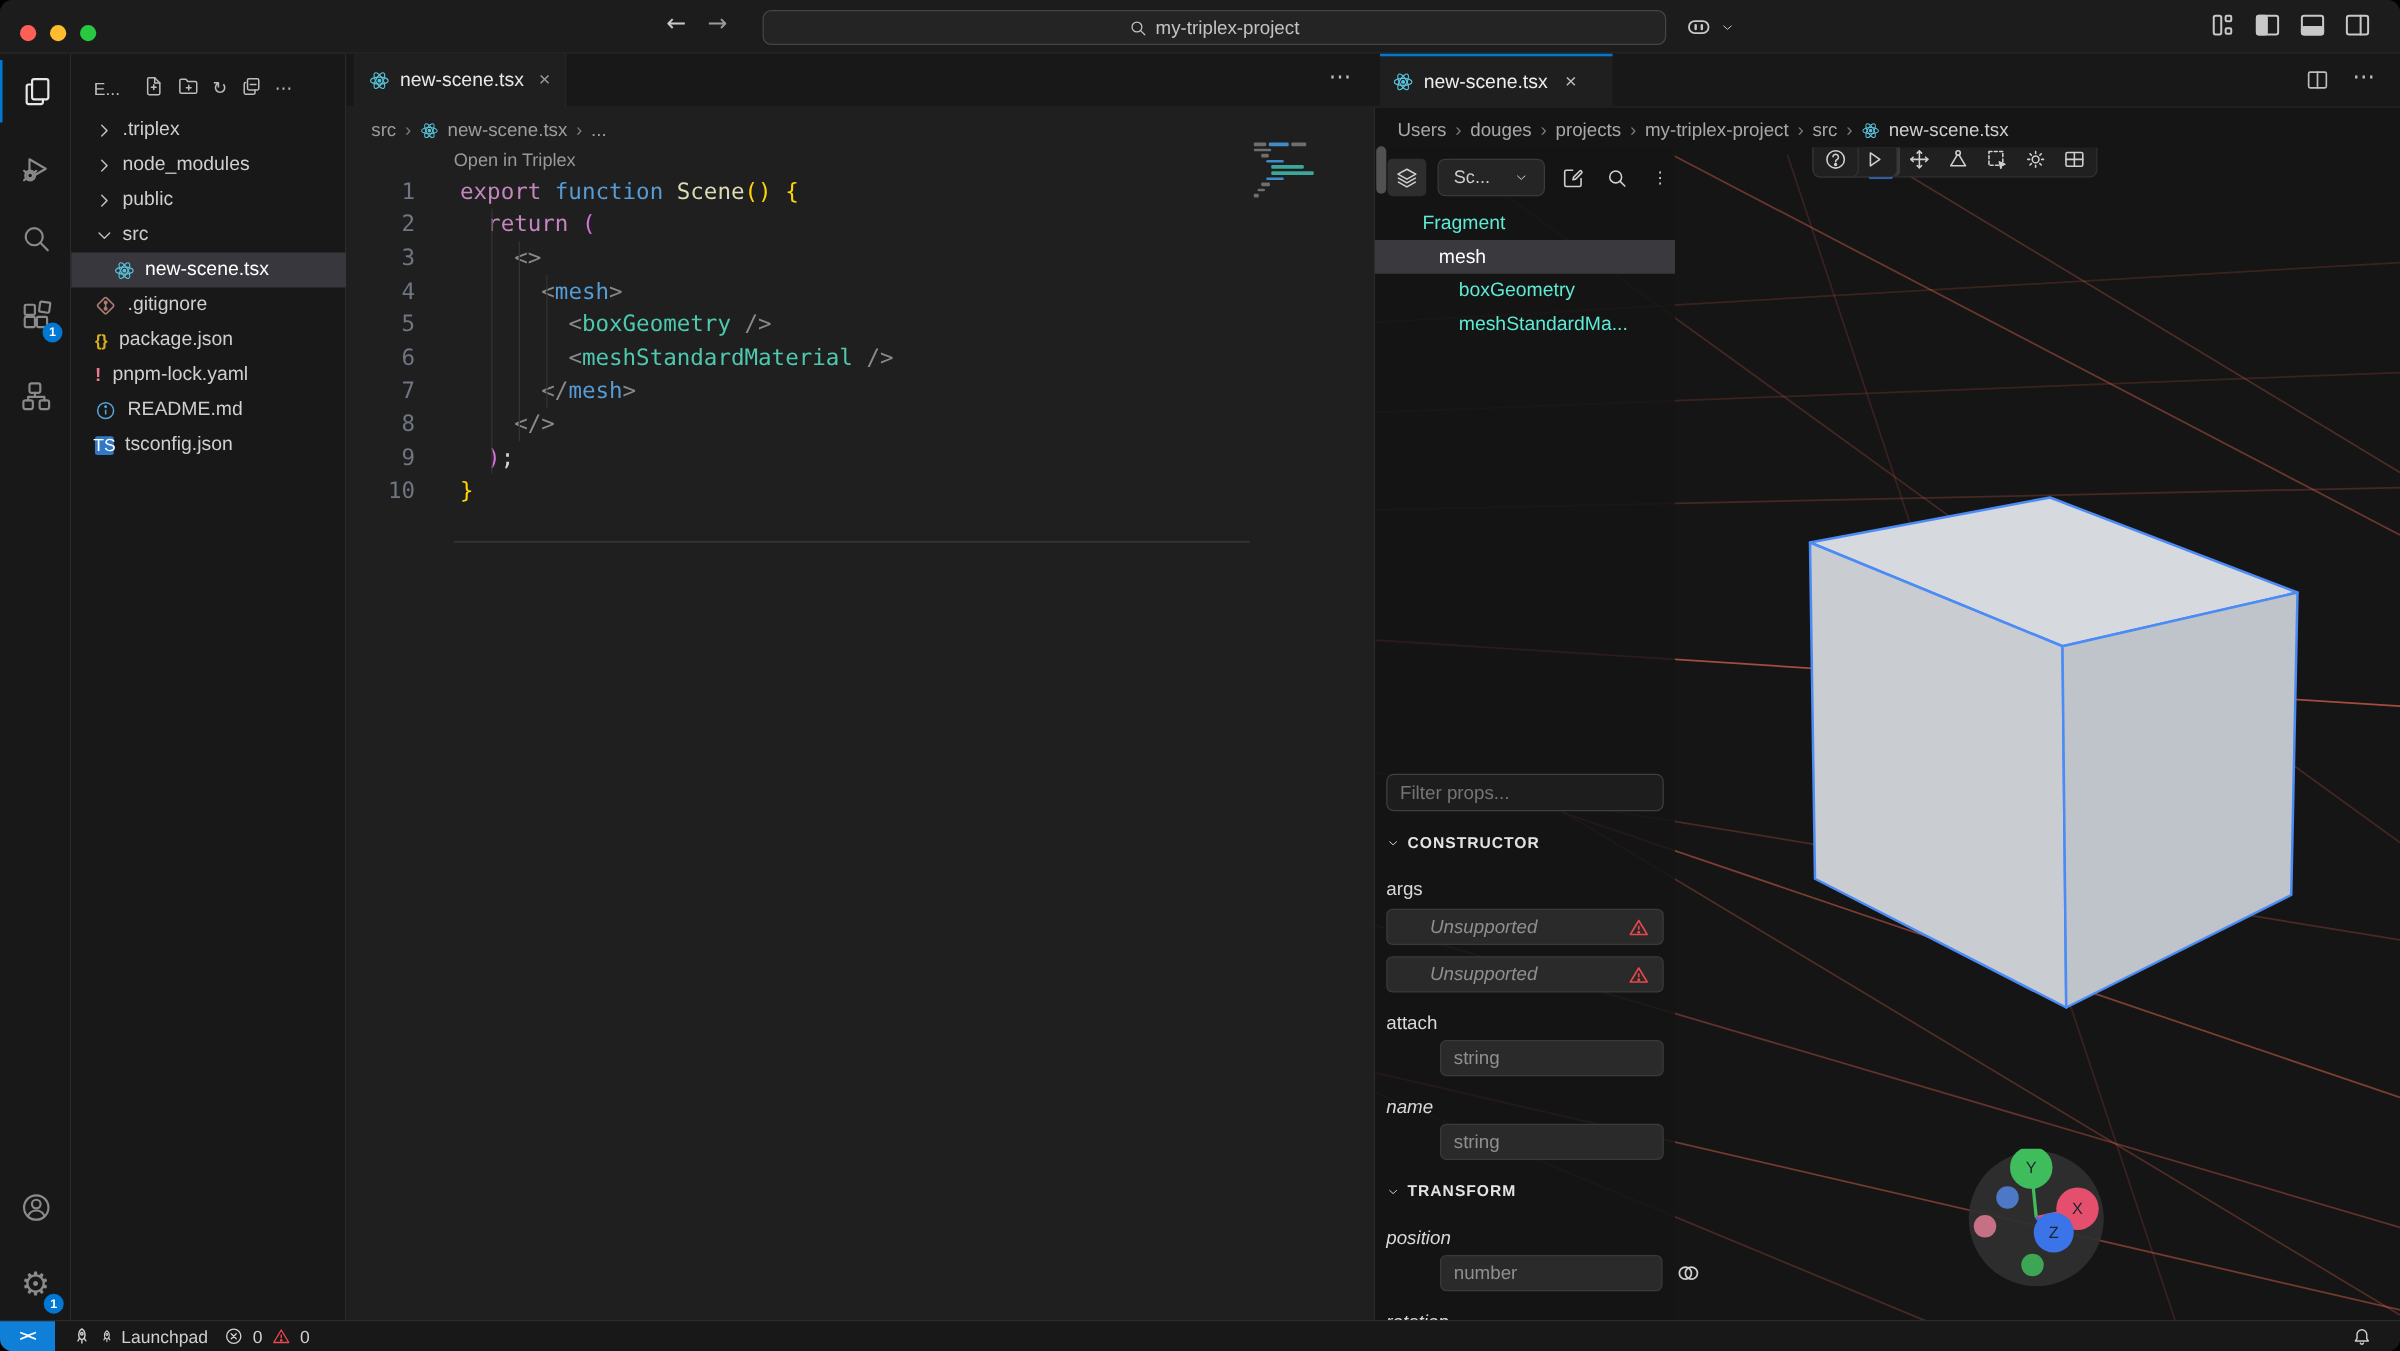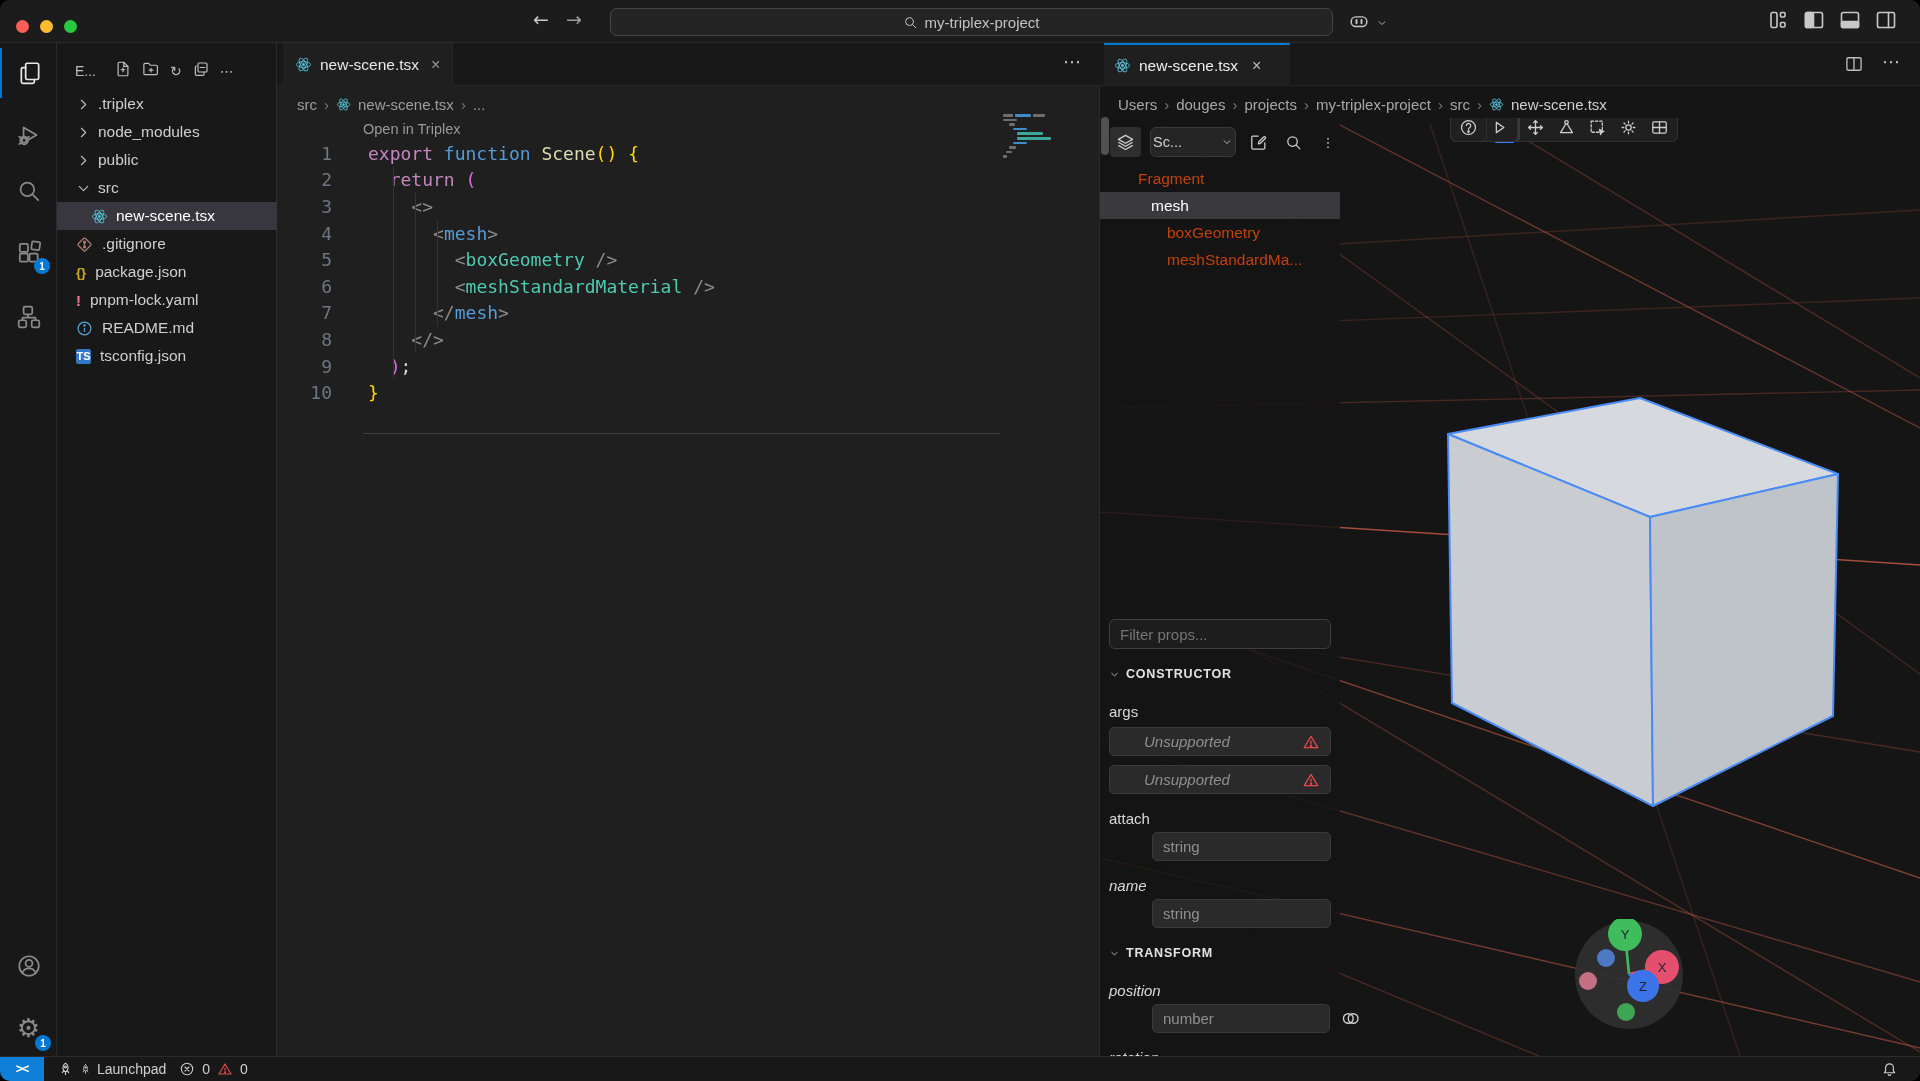--- a/index.html
+++ b/index.html
@@ -57,30 +57,30 @@
 
   
   #rightpanel{left:1100px;top:43px;width:820px;height:1013px;background:#151515;}
   #rp-tabbar{position:absolute;left:0;top:0;width:820px;height:43px;background:#181818;border-bottom:1px solid #252525;}
   #rp-tab{position:absolute;left:4px;top:0;width:186px;height:43px;background:#1f1f1f;display:flex;align-items:center;
       padding:0 10px;gap:8px;font-size:15.5px;color:#eee;border-top:2px solid #0078d4;}
   #rp-breadcrumb{position:absolute;left:18px;top:48px;height:26px;display:flex;align-items:center;gap:7px;font-size:15px;color:#a8a8a8;}
   #viewport{position:absolute;left:0;top:75px;width:820px;height:938px;background:#151515;overflow:hidden;}
   #overlay-col{position:absolute;left:0;top:0;width:240px;height:938px;background:rgba(20,20,20,0.85);}
   #scene-tree{position:absolute;left:0;top:47px;width:240px;}
-  .st-row{height:27px;display:flex;align-items:center;font-size:15.5px;color:#c2410c;}
+  .st-row{height:27px;display:flex;align-items:center;font-size:15.5px;color:#5eead4;}
   .st-row.selected{background:#3a3a3e;color:#fff;}
   .tool-group{position:absolute;height:30px;background:#202020;border:1px solid #313131;border-radius:6px;
       display:flex;align-items:center;padding:0 2px;}
   .tool-btn{width:31px;height:28px;display:flex;align-items:center;justify-content:center;color:#cfcfcf;position:relative;border-radius:4px;}
   .tool-btn.active{background:#3a3a3a;}
   .tool-btn.active::after{content:"";position:absolute;left:6px;right:6px;bottom:-2px;height:2px;background:#2f81f7;border-radius:1px;}
   .tool-sep{width:1px;height:20px;background:#3a3a3a;margin:0 2px;}
   #rp-select{height:30px;background:#252525;border:1px solid #3a3a3a;border-radius:6px;color:#cfcfcf;
-      font-size:14.5px;display:flex;align-items:center;justify-content:space-between;padding:0 2px;}
+      font-size:14.5px;display:flex;align-items:center;justify-content:space-between;padding:0 12px;}
   #props{position:absolute;left:0;top:494px;width:240px;padding:0 9px;color:#d9d9d9;}
   #filter-input{width:100%;height:30px;margin-top:7px;background:#1d1d1d;border:1px solid #3f3f3f;border-radius:6px;
       color:#9a9a9a;font-size:15px;padding:0 10px;font-family:"Liberation Sans",sans-serif;outline:none;}
   .sec-head{margin-top:16px;height:18px;display:flex;align-items:center;gap:6px;color:#e3e3e3;
       font-size:12.5px;font-weight:bold;letter-spacing:0.8px;}
   .prop-label{margin-top:16px;height:18px;font-size:15px;color:#d9d9d9;}
   .prop-label.it{font-style:italic;}
   .prop-label.first{margin-top:20px;}
   .pinput{height:29px;background:#2a2a2a;border:1px solid #3a3a3a;border-radius:5px;display:flex;align-items:center;
       padding:0 10px;color:#8f8f8f;font-size:15px;justify-content:space-between;}
@@ -330,21 +330,21 @@
             <svg width="17" height="17" viewBox="0 0 24 24" fill="none" stroke="#58a6d8" stroke-width="1.7">
               <circle cx="12" cy="12" r="9"></circle>
               <path d="M12 11 v5.5"></path>
               <circle cx="12" cy="7.6" r="0.8" fill="#58a6d8"></circle>
             </svg>
           </span>
           <span style="margin-left: 9px;">README.md</span>
         </div>
         <div class="tree-row">
           <span class="ic" style="margin-left: 19px; color: rgb(189, 189, 189);">
-            <span style="display:inline-flex;width:15px;height:15px;background:#3178c6;color:#fff;font-size:11px;font-weight:bold;border-radius:2px;align-items:center;justify-content:center;">TS</span>
+            <span style="display:inline-flex;width:15px;height:15px;background:#3178c6;color:#fff;font-size:14px;font-weight:normal;border-radius:2px;align-items:center;justify-content:center;">TS</span>
           </span>
           <span style="margin-left: 9px;">tsconfig.json</span>
         </div>
       </div>
   </div>
 
   <div id="editor" class="abs">
     <div id="ed-tabbar">
       <div class="tab" style="left:6px;">
         <span class="ic">

